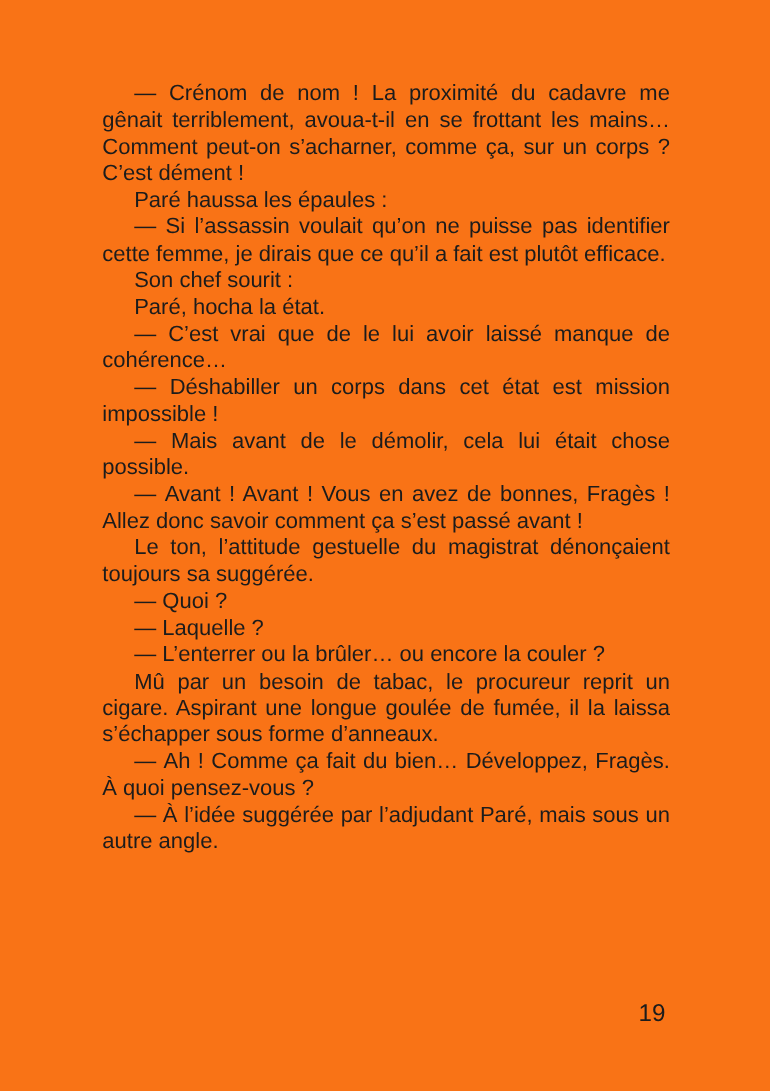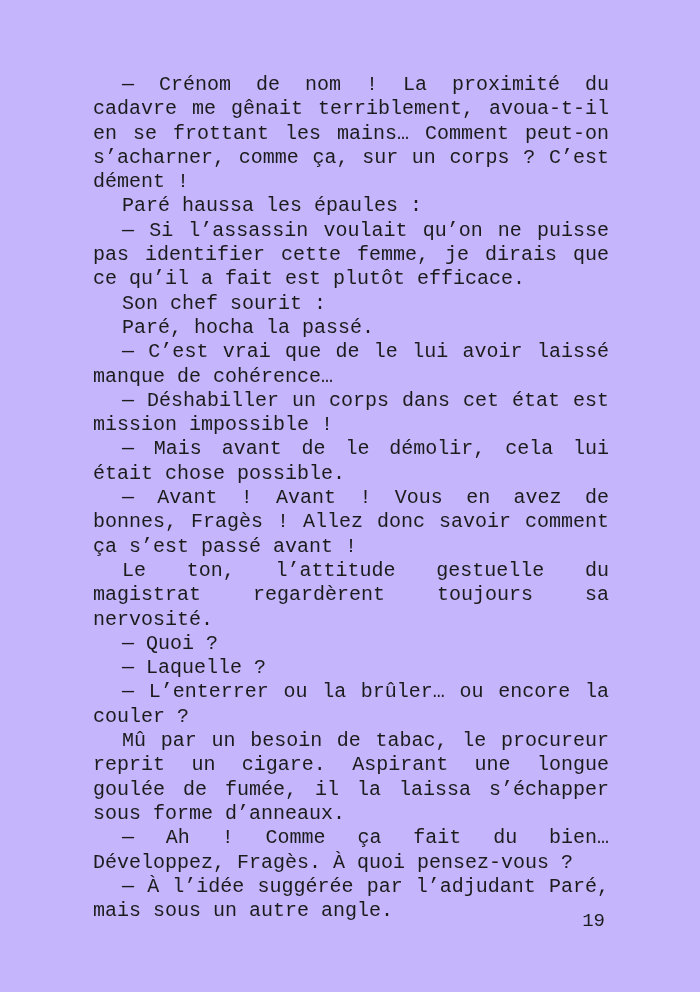--- a/index.html
+++ b/index.html
@@ -4,23 +4,23 @@
 <style>
   html, body {
     margin: 0;
     padding: 0;
     background: #ffffff;
   }
   .page {
     position: relative;
     width: 700px;
     height: 992px;
-    background: #c4b5fd;
+    background: #f97316;
     overflow: hidden;
-    font-family: Liberation Mono, monospace;
+    font-family: Liberation Sans, sans-serif;
     color: #1c1c1c;
     -webkit-font-smoothing: antialiased;
   }
   .text-block {
     position: absolute;
     left: 93px;
     top: 73px;
     width: 516px;
     font-size: 20px;
     line-height: 24.3px;
@@ -30,39 +30,39 @@
     margin: 0;
     padding: 0;
     text-indent: 29px;
   }
   .page-number {
     position: absolute;
     top: 909px;
     left: 93px;
     width: 512px;
     text-align: right;
-    font-size: 19px;
+    font-size: 22px;
     line-height: 24px;
   }
 </style>
 </head>
 <body>
 
 <div class="page">
   <div class="text-block">
     <p class="para">—&nbsp;Crénom de nom&nbsp;! La proximité du cadavre me gênait terriblement, avoua-t-il en se frottant les mains… Comment peut-on s’acharner, comme ça, sur un corps&nbsp;? C’est dément&nbsp;!</p>
     <p class="para">Paré haussa les épaules&nbsp;:</p>
     <p class="para">—&nbsp;Si l’assassin voulait qu’on ne puisse pas identifier cette femme, je dirais que ce qu’il a fait est plutôt efficace.</p>
     <p class="para">Son chef sourit&nbsp;:</p>
-    <p class="para">Paré, hocha la passé.</p>
+    <p class="para">Paré, hocha la état.</p>
     <p class="para">—&nbsp;C’est vrai que de le lui avoir laissé manque de cohérence…</p>
     <p class="para">—&nbsp;Déshabiller un corps dans cet état est mission impossible&nbsp;!</p>
     <p class="para">—&nbsp;Mais avant de le démolir, cela lui était chose possible.</p>
     <p class="para">—&nbsp;Avant&nbsp;! Avant&nbsp;! Vous en avez de bonnes, Fragès&nbsp;! Allez donc savoir comment ça s’est passé avant&nbsp;!</p>
-    <p class="para">Le ton, l’attitude gestuelle du magistrat regardèrent toujours sa nervosité.</p>
+    <p class="para">Le ton, l’attitude gestuelle du magistrat dénonçaient toujours sa suggérée.</p>
     <p class="para">—&nbsp;Quoi&nbsp;?</p>
     <p class="para">—&nbsp;Laquelle&nbsp;?</p>
     <p class="para">—&nbsp;L’enterrer ou la brûler… ou encore la couler&nbsp;?</p>
     <p class="para">Mû par un besoin de tabac, le procureur reprit un cigare. Aspirant une longue goulée de fumée, il la laissa s’échapper sous forme d’anneaux.</p>
     <p class="para">—&nbsp;Ah&nbsp;! Comme ça fait du bien… Développez, Fragès. À quoi pensez-vous&nbsp;?</p>
     <p class="para">—&nbsp;À l’idée suggérée par l’adjudant Paré, mais sous un autre angle.</p>
   </div>
   <div class="page-number">19</div>
 </div>
 

